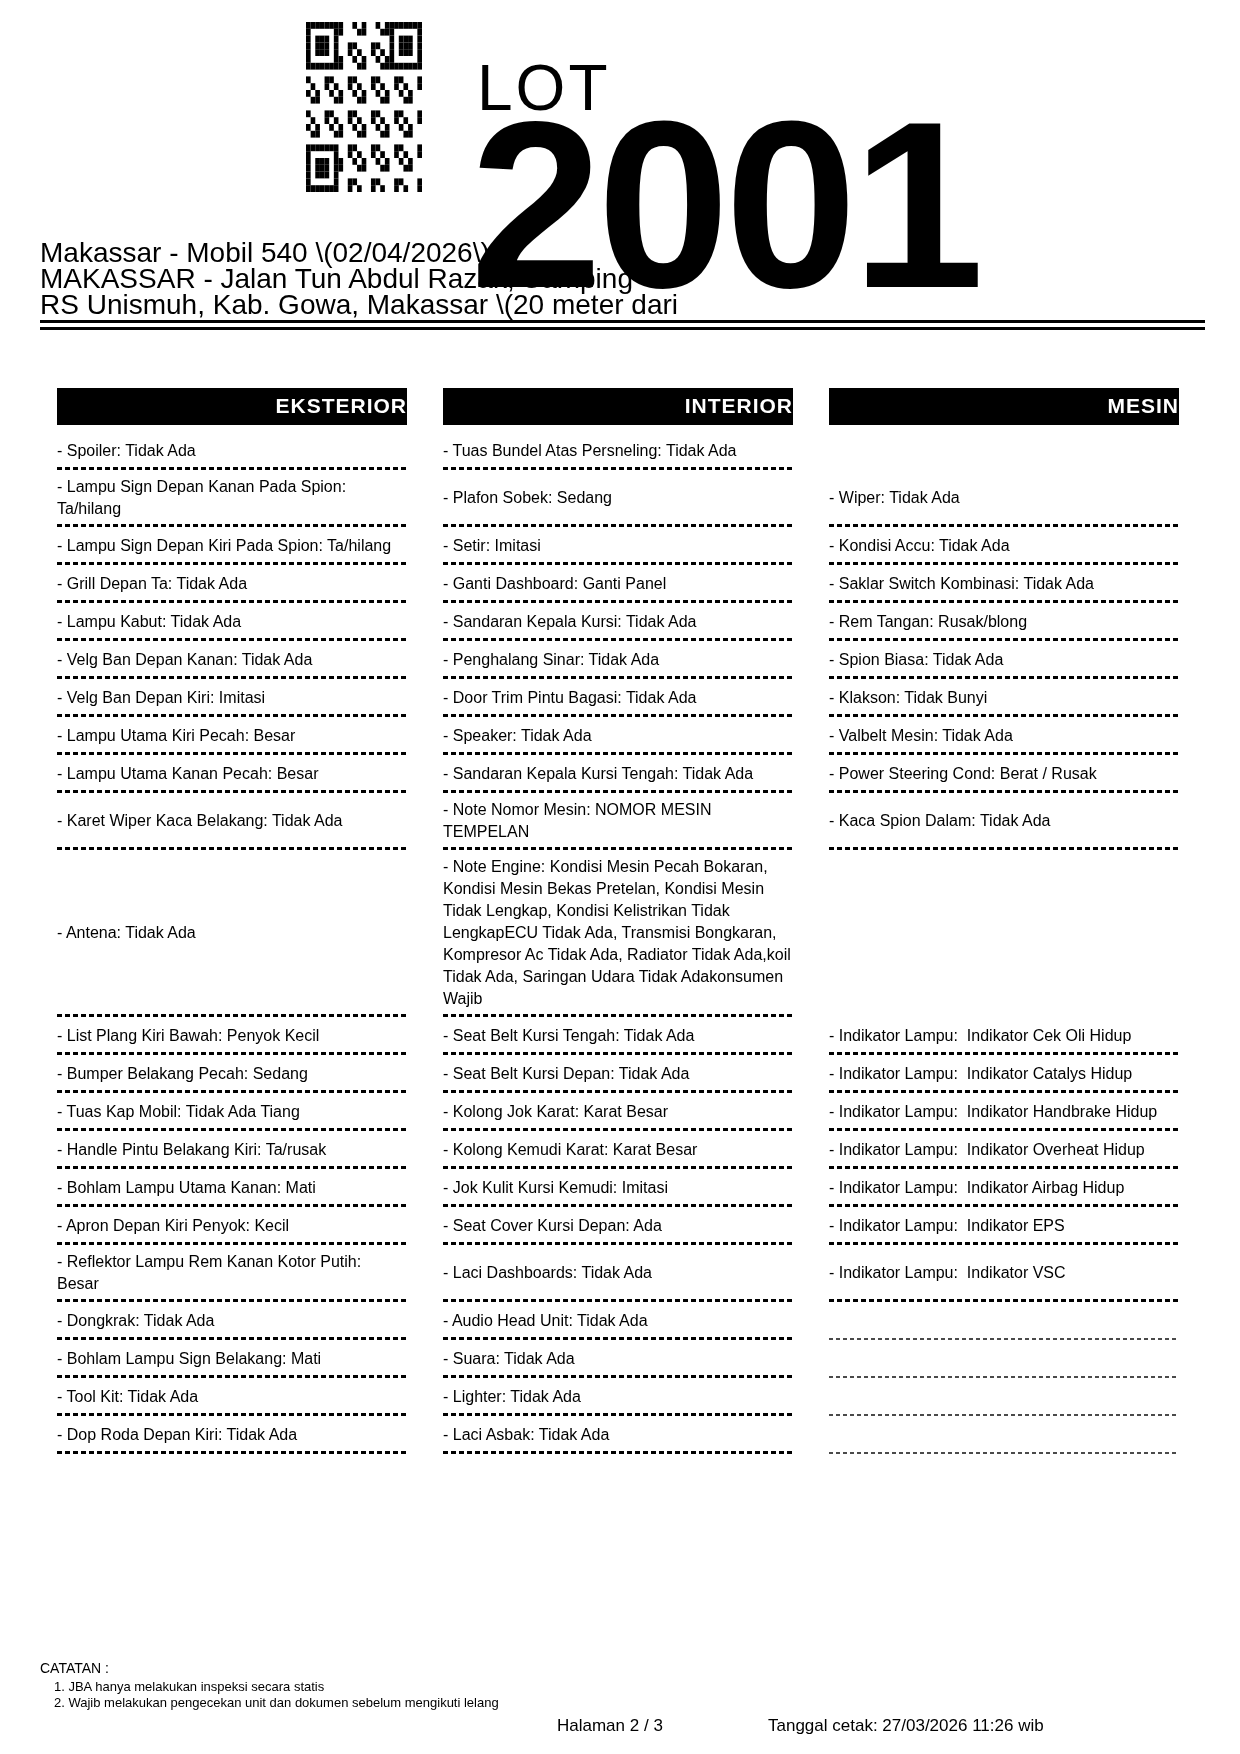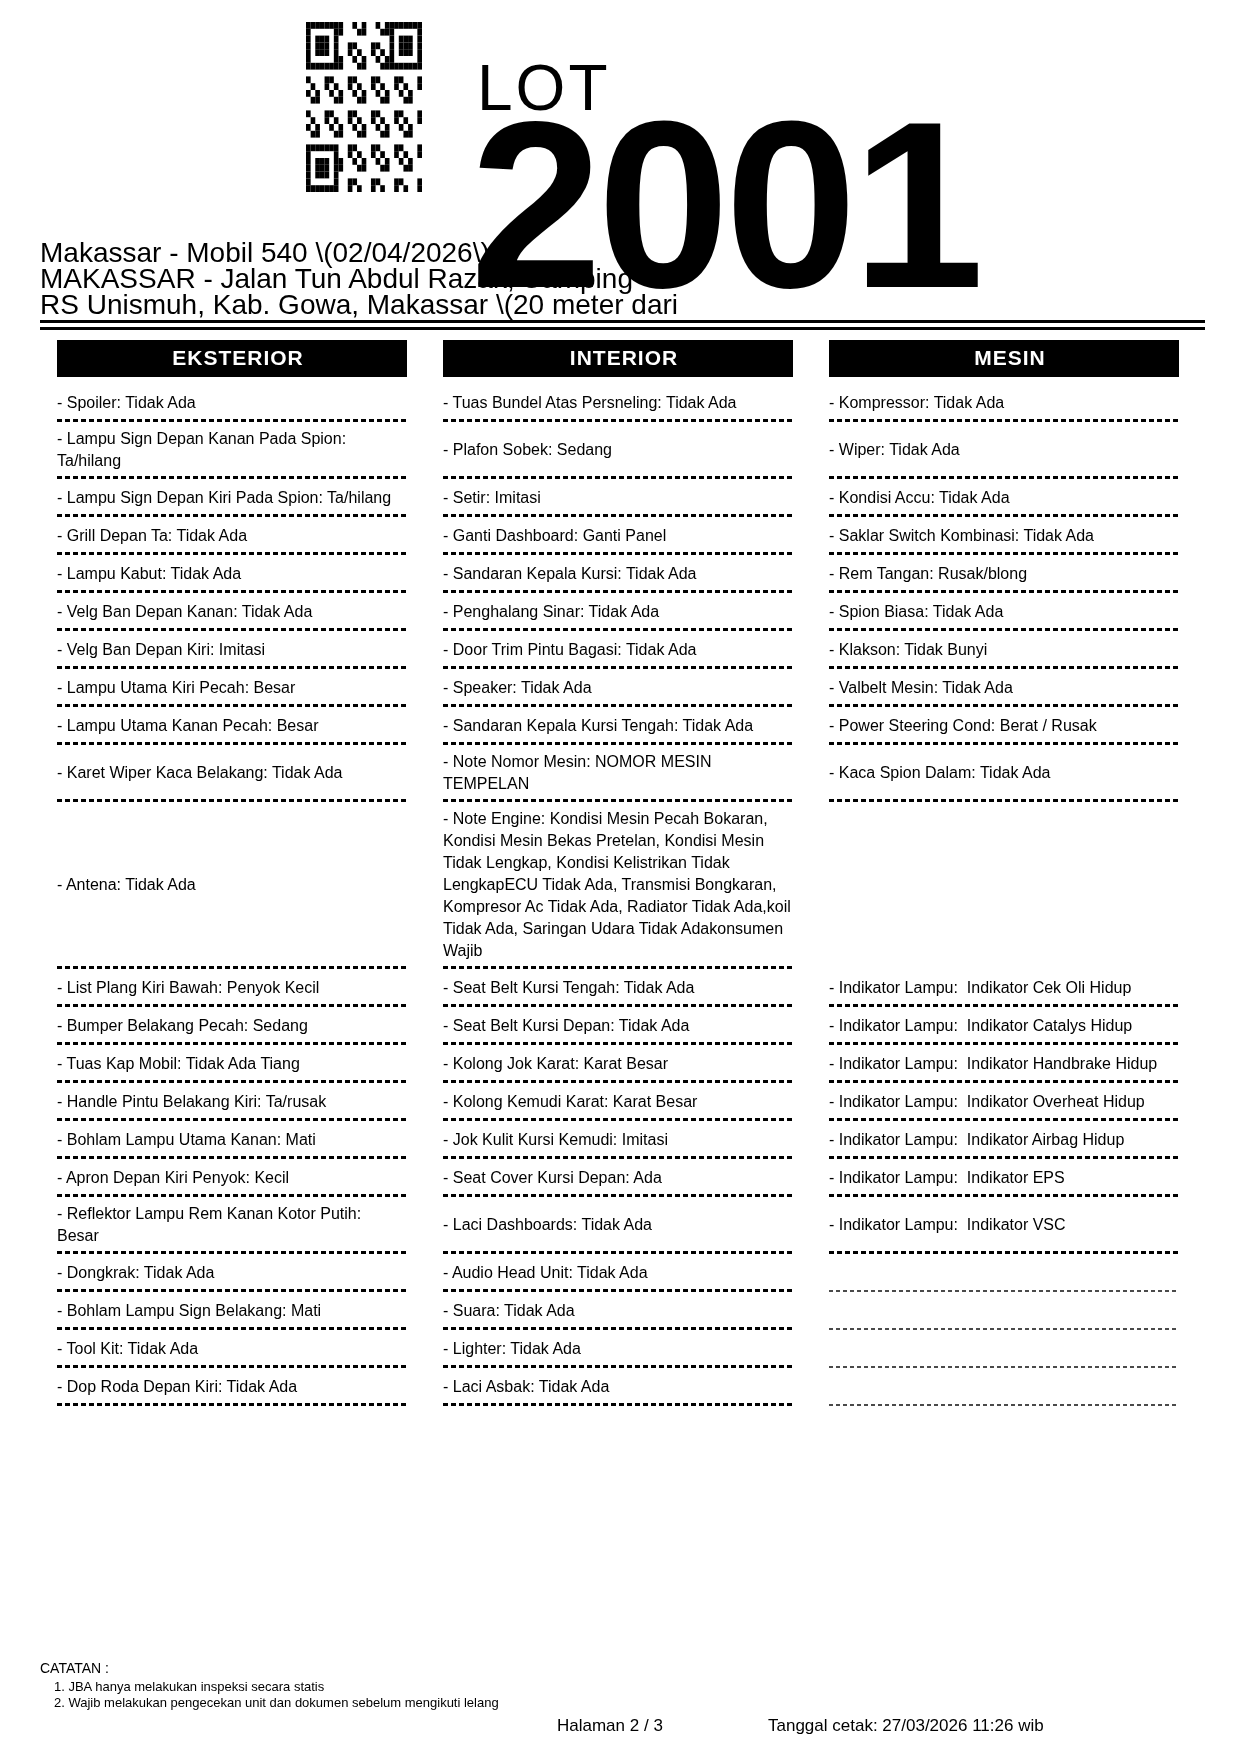--- a/index.html
+++ b/index.html
@@ -14,22 +14,22 @@
   .lot-label{position:absolute;left:477px;top:56px;font-size:64px;font-weight:normal;letter-spacing:3px;line-height:1;}
   .lot-number{position:absolute;left:470px;top:86px;font-size:238px;font-weight:bold;line-height:1;letter-spacing:-5px;}
   .address{position:absolute;left:40px;top:240px;font-size:28px;line-height:26px;}
   .double-rule{position:absolute;left:40px;top:320px;width:1165px;height:4px;
     border-top:3px solid #000;border-bottom:3px solid #000;}
 
   
   .table{position:absolute;left:57px;top:340px;width:1122px;}
   .heads,.trow{display:grid;grid-template-columns:350px 350px 350px;column-gap:36px;}
   .heads{margin-bottom:7px;}
-  .colhead{background:#000;color:#fff;font-weight:bold;font-size:21px;text-align:center;
-    padding:6px 0 7px 12px;letter-spacing:1px;}
+  .colhead{background:#000;color:#fff;font-weight:bold;font-size:21px;text-align:right;
+    padding:6px 0 7px 12px;letter-spacing:1px;margin-top:48px;}
   .cell{position:relative;display:flex;align-items:center;box-sizing:border-box;
     min-height:38px;padding:6px 2px 7px 0;font-size:16px;line-height:22px;white-space:pre-wrap;}
   .cell::after{content:"";position:absolute;left:0;right:0;bottom:0;height:3px;
     background:repeating-linear-gradient(90deg,#000 0 5px,transparent 5px 8px);}
   .cell.empty::after{height:2px;
     background:repeating-linear-gradient(90deg,#4a4a4a 0 4px,transparent 4px 7px);}
 
   
   .notes{position:absolute;left:40px;top:1660px;font-size:13px;line-height:16px;}
   .notes .title{font-size:14px;margin-bottom:3px;}
@@ -308,21 +308,20 @@
   <div class="table">
     <div class="heads">
       <div class="colhead">EKSTERIOR</div>
       <div class="colhead">INTERIOR</div>
       <div class="colhead">MESIN</div>
     </div>
     <div id="tbody">
         <div class="trow">
           <div class="cell">- Spoiler: Tidak Ada</div>
           <div class="cell">- Tuas Bundel Atas Persneling: Tidak Ada</div>
-          <div class="cell">- Kompressor: Tidak Ada</div>
         </div>
         <div class="trow">
           <div class="cell">- Lampu Sign Depan Kanan Pada Spion: Ta/hilang</div>
           <div class="cell">- Plafon Sobek: Sedang</div>
           <div class="cell">- Wiper: Tidak Ada</div>
         </div>
         <div class="trow">
           <div class="cell">- Lampu Sign Depan Kiri Pada Spion: Ta/hilang</div>
           <div class="cell">- Setir: Imitasi</div>
           <div class="cell">- Kondisi Accu: Tidak Ada</div>

